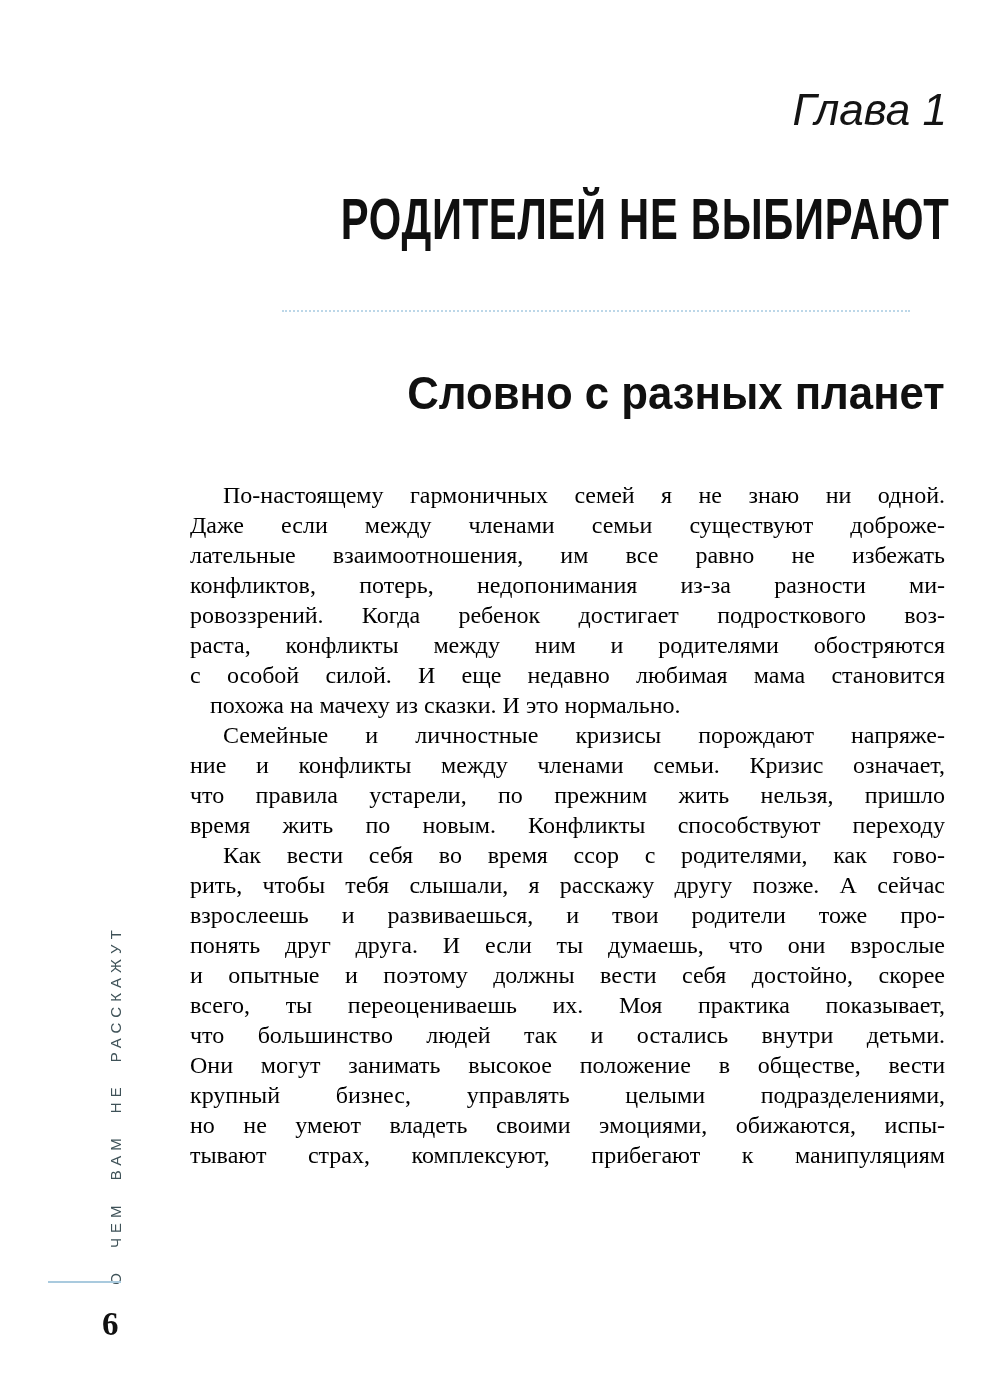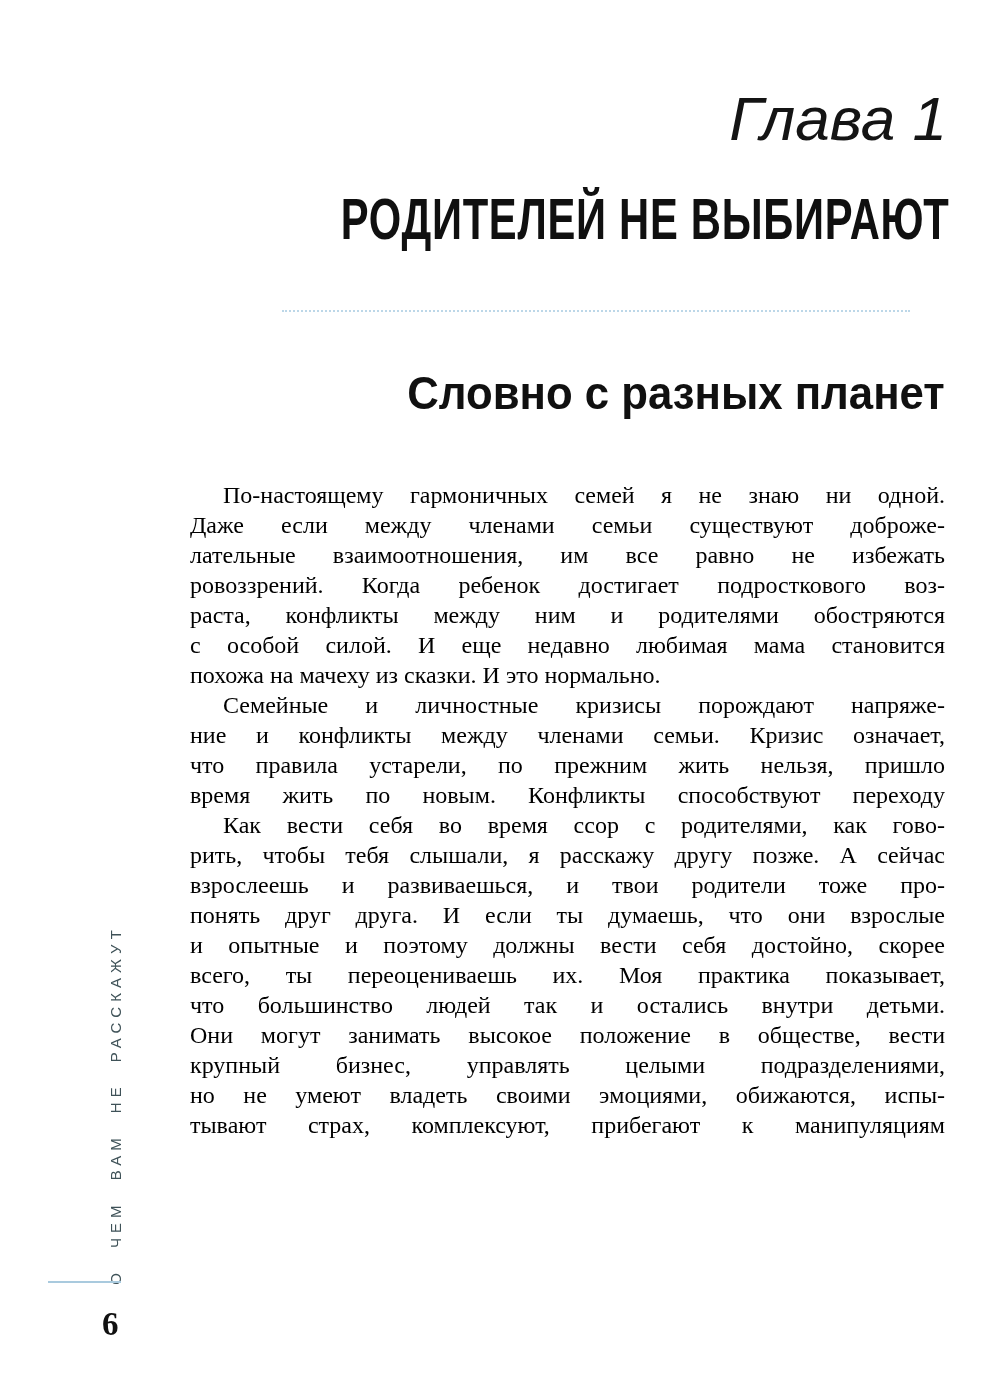--- a/index.html
+++ b/index.html
@@ -11,21 +11,21 @@
     overflow: hidden;
     font-family: "Liberation Serif", serif;
     color: #161616;
   }
   .chapter-label {
     position: absolute;
     top: 88px;
     right: 53px;
     font-family: "Liberation Sans", sans-serif;
     font-style: italic;
-    font-size: 62px;
+    font-size: 44px;
     line-height: 1;
     color: #141414;
     white-space: nowrap;
   }
   .chapter-title {
     position: absolute;
     top: 190px;
     right: 50px;
     font-family: "Liberation Sans", sans-serif;
     font-weight: bold;
@@ -67,21 +67,21 @@
     font-size: 24px;
     line-height: 30px;
     color: #000000;
   }
   .para { margin: 0; }
   .line {
     text-align: justify;
     text-align-last: justify;
   }
   .line.first { text-indent: 33px; }
-  .line.endpara { text-align-last: left; }
+  .line.endpara { text-align-last: left; margin-left: 20px; }
   .sidebar-vertical {
     position: absolute;
     left: 115px;
     top: 1105px;
     transform: translate(-50%, -50%) rotate(-90deg);
     font-family: "Liberation Sans", sans-serif;
     font-size: 15px;
     letter-spacing: 5px;
     word-spacing: 11px;
     color: #3f5258;
@@ -117,20 +117,21 @@
 
   <div class="divider"></div>
 
   <div class="section-title">Словно с разных планет</div>
 
   <div class="body-text">
       <div class="para">
         <div class="line first">По-настоящему гармоничных семей я не знаю ни одной.</div>
         <div class="line">Даже если между членами семьи существуют доброже-</div>
         <div class="line">лательные взаимоотношения, им все равно не избежать</div>
+        <div class="line">конфликтов, потерь, недопонимания из-за разности ми-</div>
         <div class="line">ровоззрений. Когда ребенок достигает подросткового воз-</div>
         <div class="line">раста, конфликты между ним и родителями обостряются</div>
         <div class="line">с особой силой. И еще недавно любимая мама становится</div>
         <div class="line endpara">похожа на мачеху из сказки. И это нормально.</div>
       </div>
       <div class="para">
         <div class="line first">Семейные и личностные кризисы порождают напряже-</div>
         <div class="line">ние и конфликты между членами семьи. Кризис означает,</div>
         <div class="line">что правила устарели, по прежним жить нельзя, пришло</div>
         <div class="line">время жить по новым. Конфликты способствуют переходу</div>

